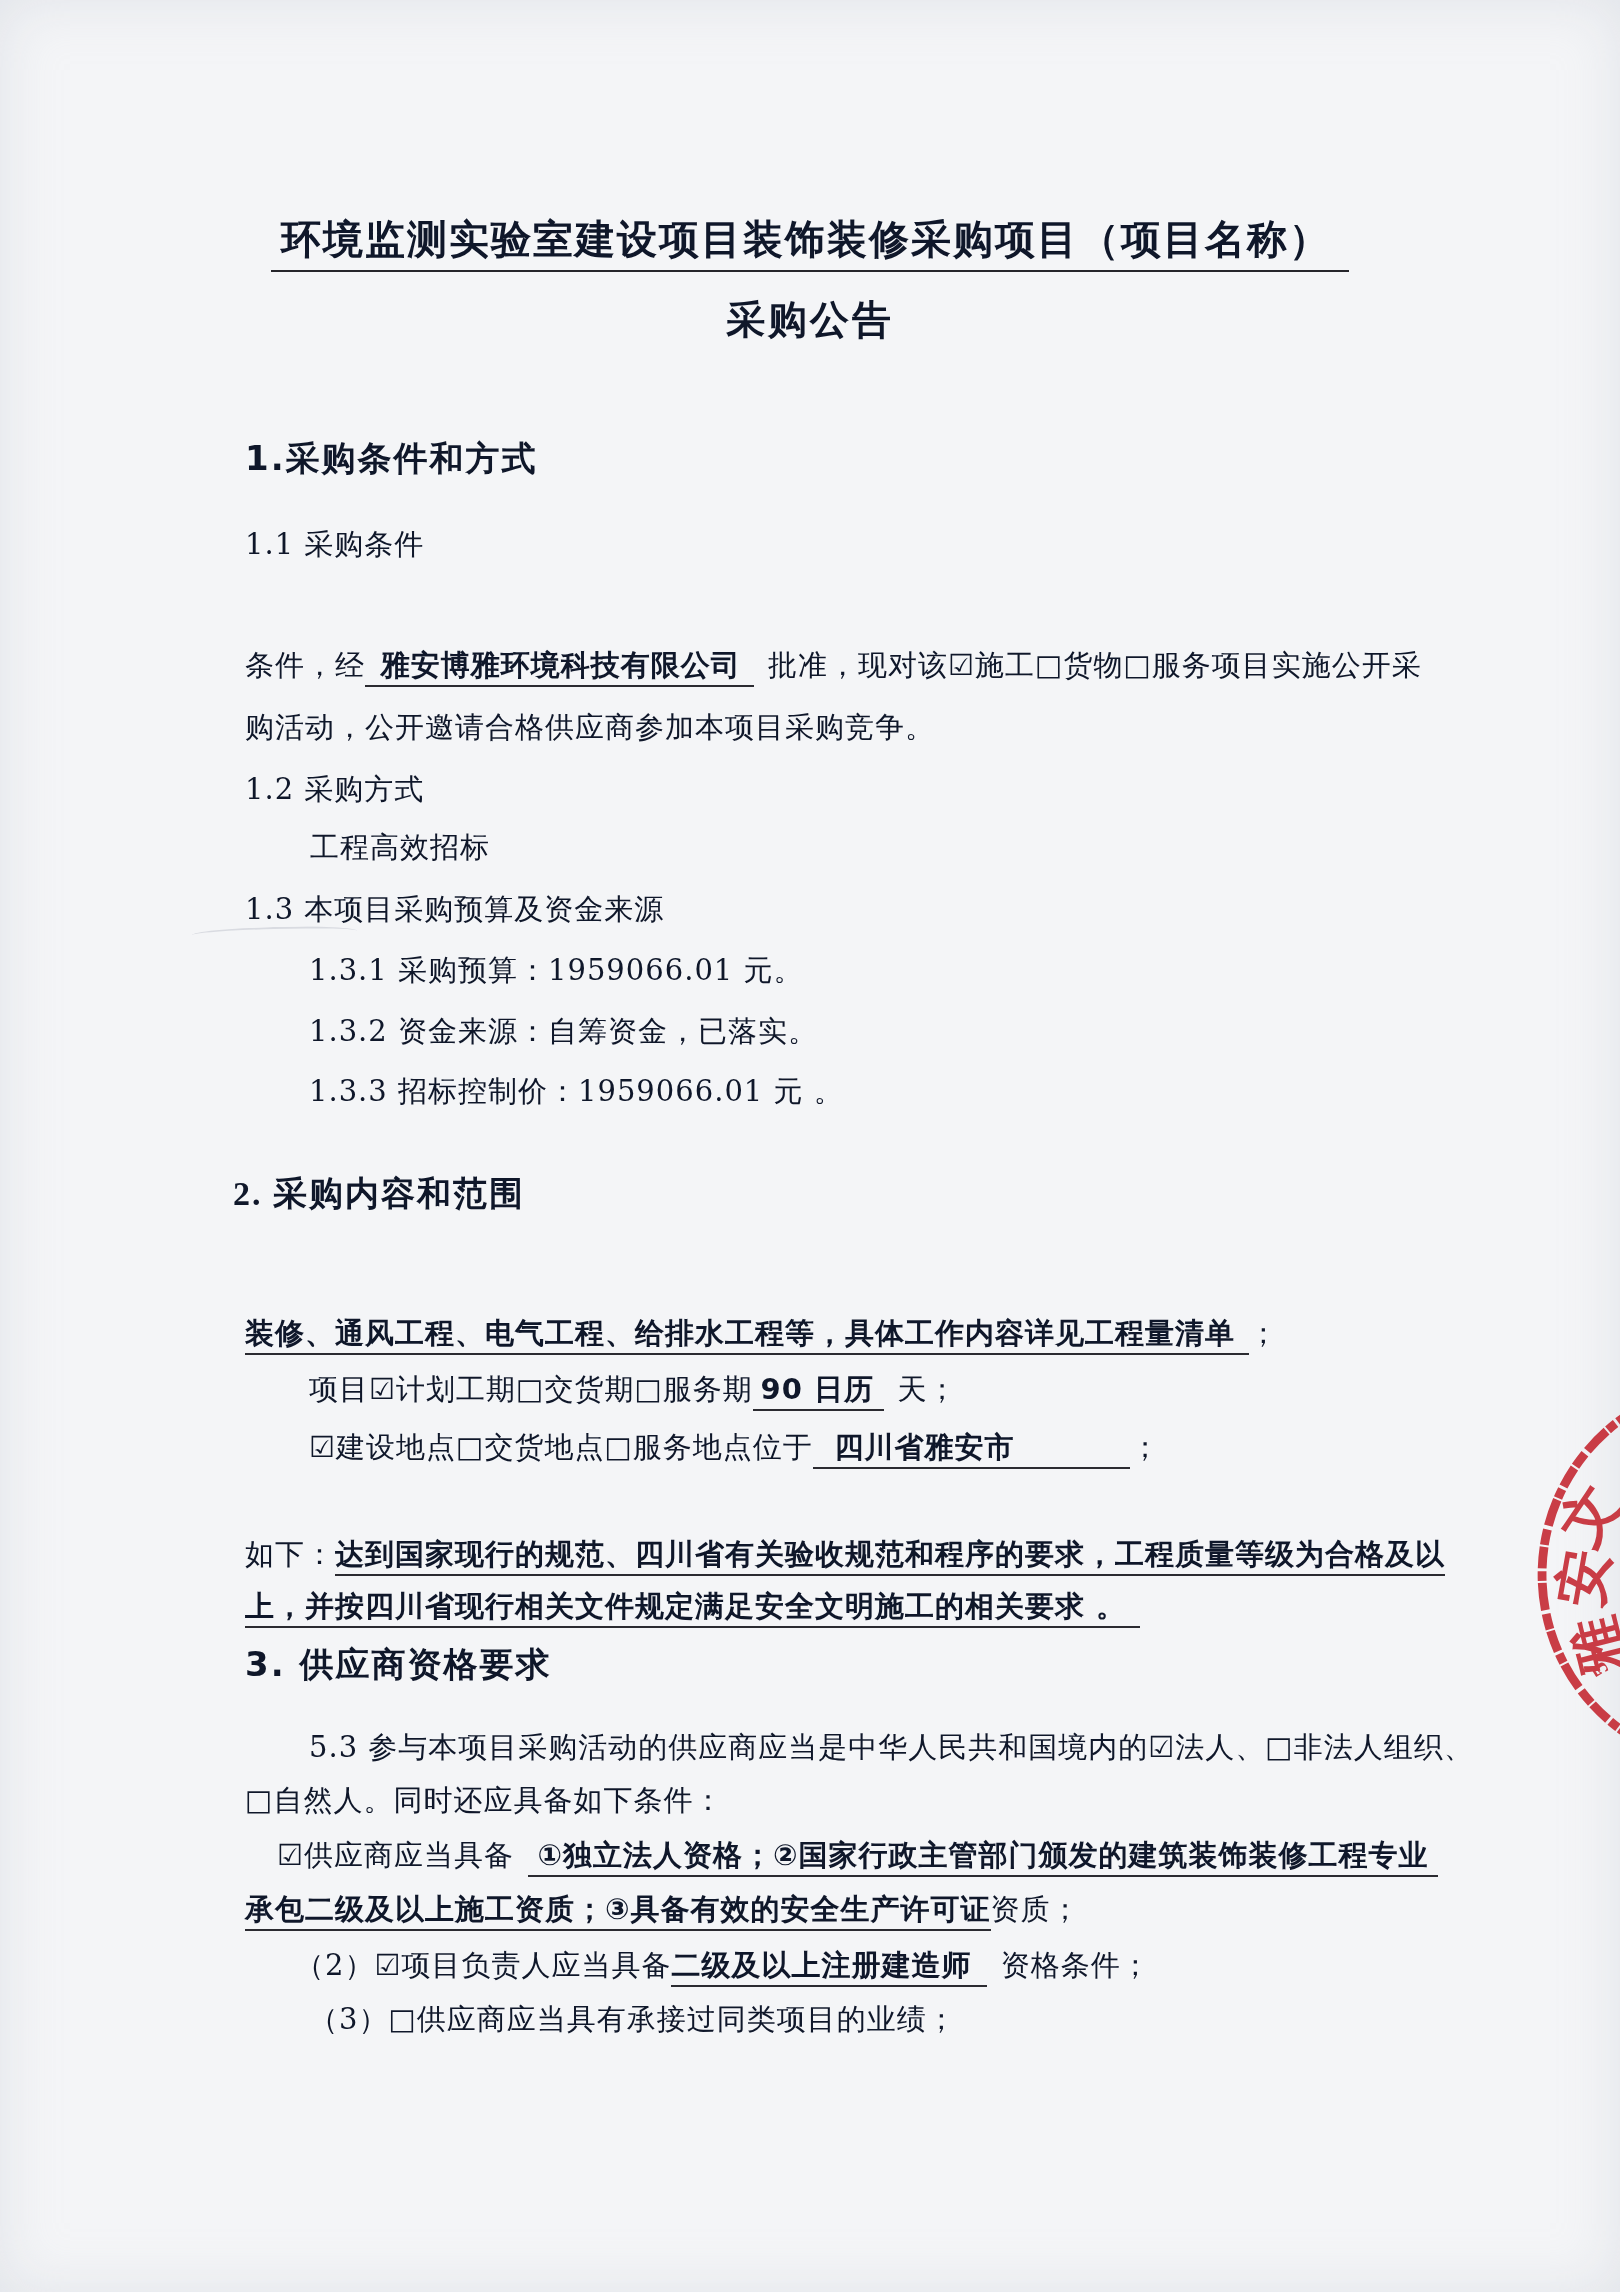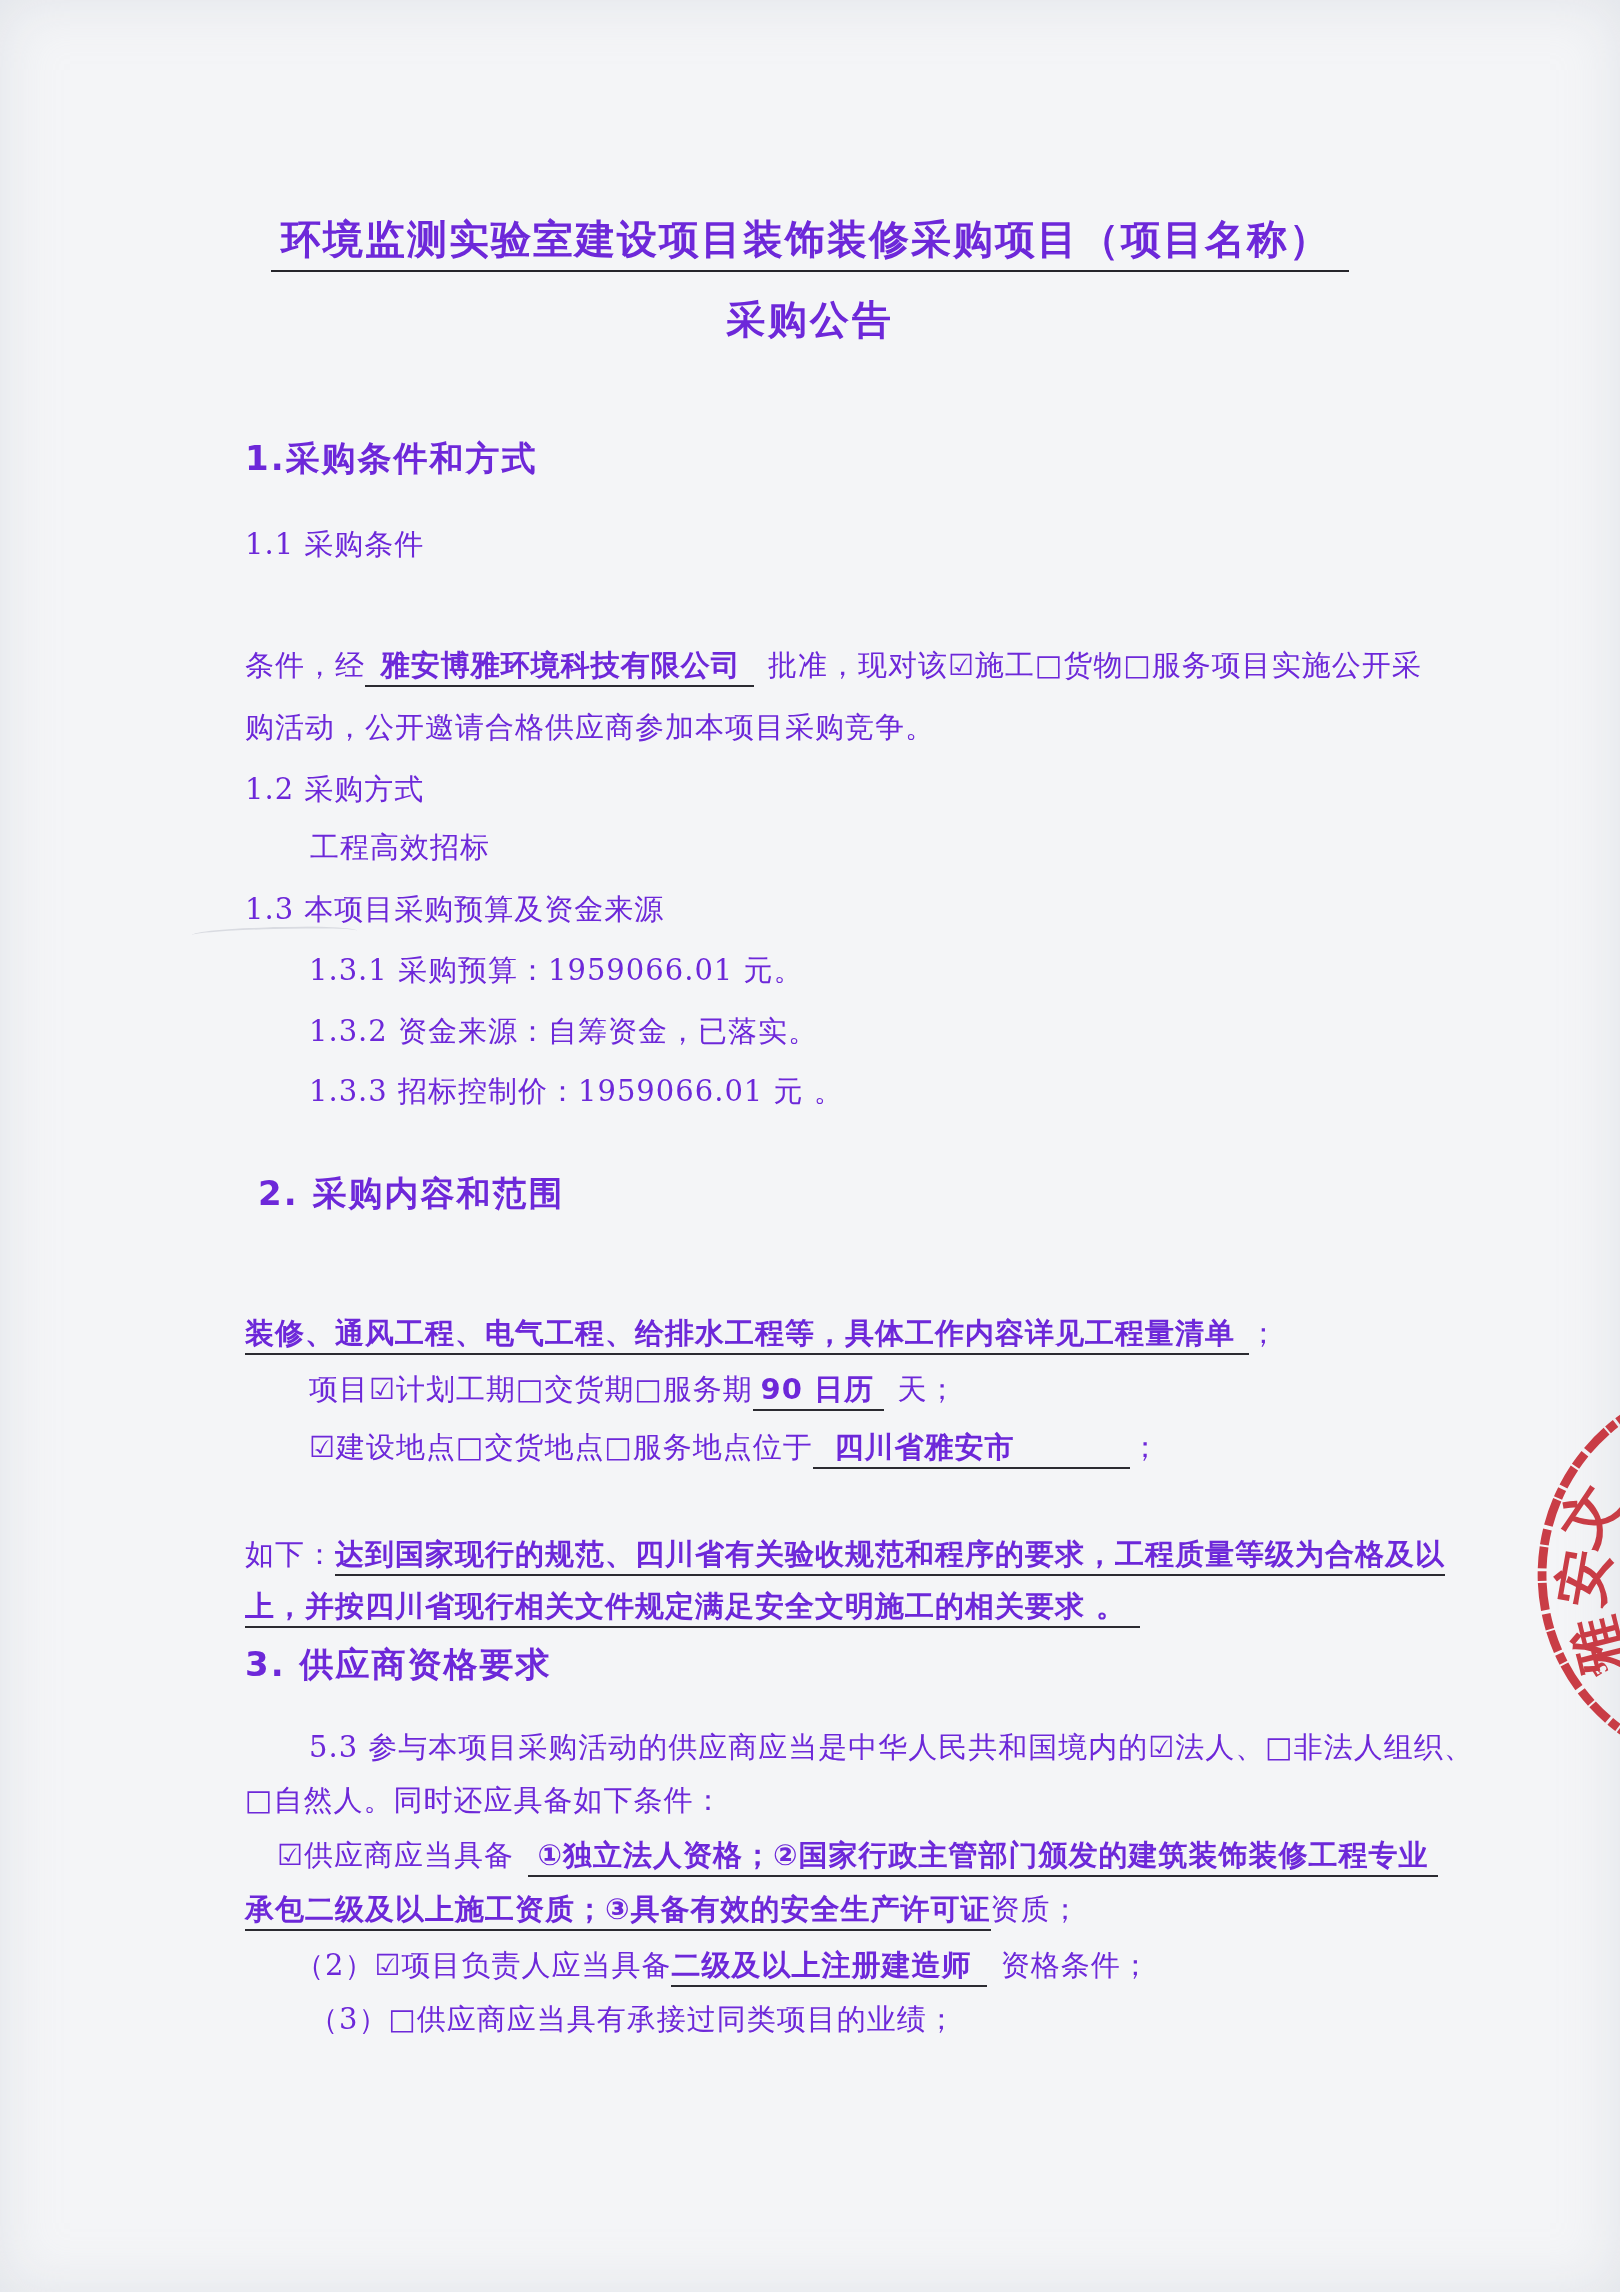--- a/index.html
+++ b/index.html
@@ -12,21 +12,21 @@
     box-shadow:inset 0 0 59px rgba(190,195,205,.35);
     color:#26262b;
     font-family:"DejaVu Serif","Liberation Serif",serif;
   }
   .line{
     position:absolute;
     font-size:29px;
     line-height:39px;
     letter-spacing:1px;
     white-space:nowrap;
-    color:#6d28d9;
+    color:#0f172a;
   }
   .center{left:0;right:0;text-align:center;}
   .doc-title{
     font-family:"DejaVu Sans","Liberation Sans",sans-serif;
     font-weight:700;
     font-size:40px;
     letter-spacing:2px;
   }
   .title-u{
     border-bottom:2.9px solid #26262b;
@@ -99,21 +99,21 @@
   <div class="line" style="left:245px;top:770px;">1.2 采购方式</div>
   <div class="line" style="left:310px;top:828px;">工程高效招标</div>
   <div class="line" style="left:245px;top:890px;">1.3 本项目采购预算及资金来源</div>
 
   <div class="artifact"></div>
 
   <div class="line" style="left:309px;top:951px;">1.3.1 采购预算：1959066.01 元。</div>
   <div class="line" style="left:309px;top:1012px;">1.3.2 资金来源：自筹资金，已落实。</div>
   <div class="line" style="left:309px;top:1072px;">1.3.3 招标控制价：1959066.01 元 。</div>
 
-  <div class="line h" style="left:258px;top:1174px;">2. 采购内容和范围</div>
+  <div class="line h" style="left:233px;top:1174px;font-family:Liberation Serif, serif;">2. 采购内容和范围</div>
 
   <div class="line" style="left:245px;top:1314px;">
     <span class="u fill pad-tail">装修、通风工程、电气工程、给排水工程等，具体工作内容详见工程量清单</span><span>；</span>
   </div>
 
   <div class="line" style="left:309px;top:1370px;">
     <span>项目☑计划工期□交货期□服务期</span><span class="u fill pad-dur">90 日历</span><span class="gap"></span><span>天；</span>
   </div>
 
   <div class="line" style="left:309px;top:1428px;">

